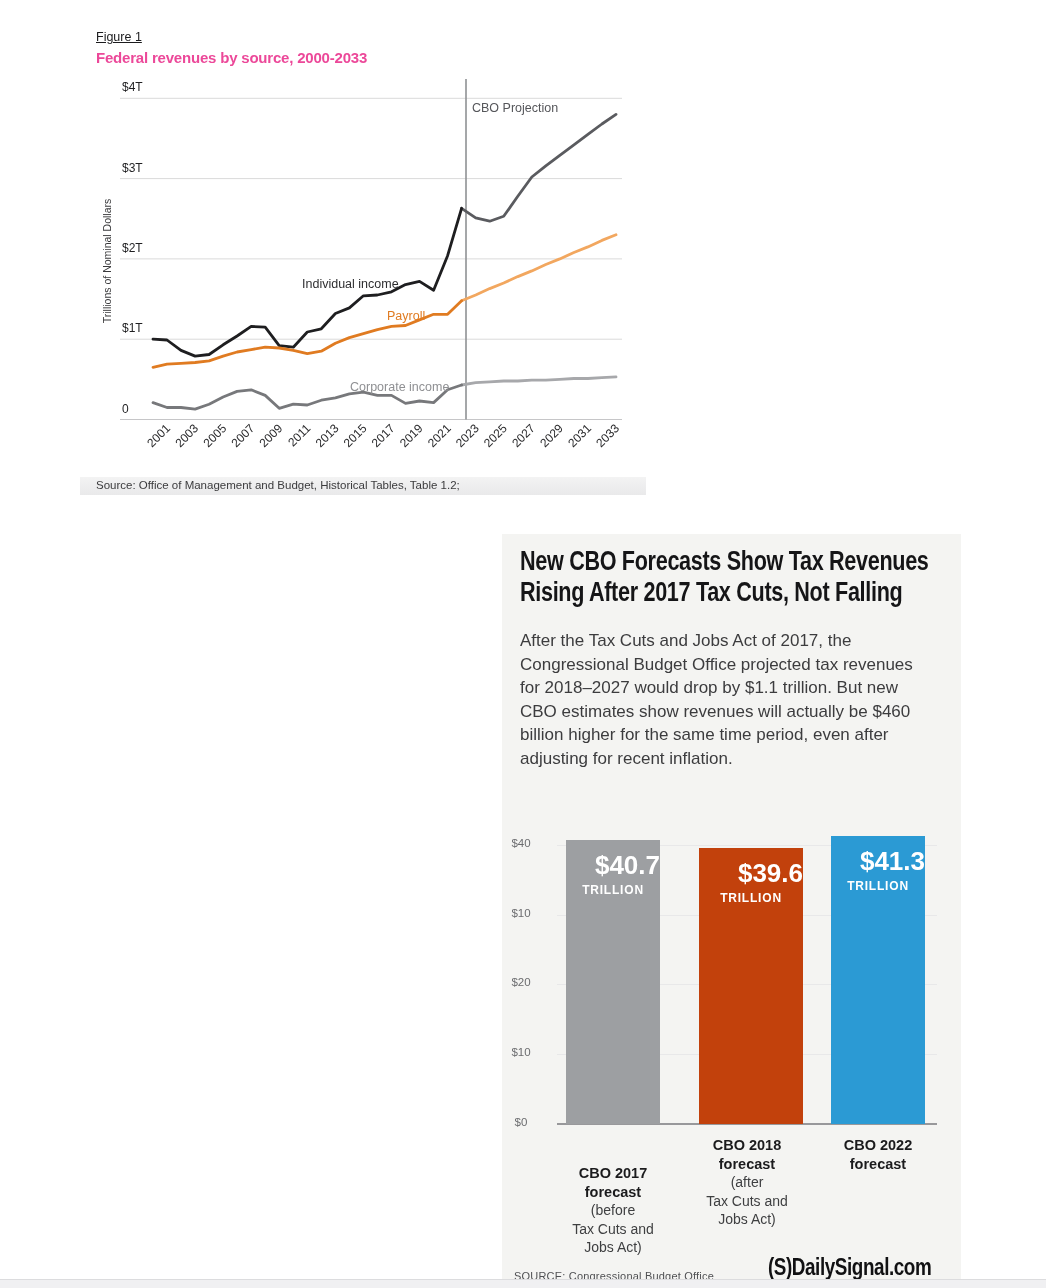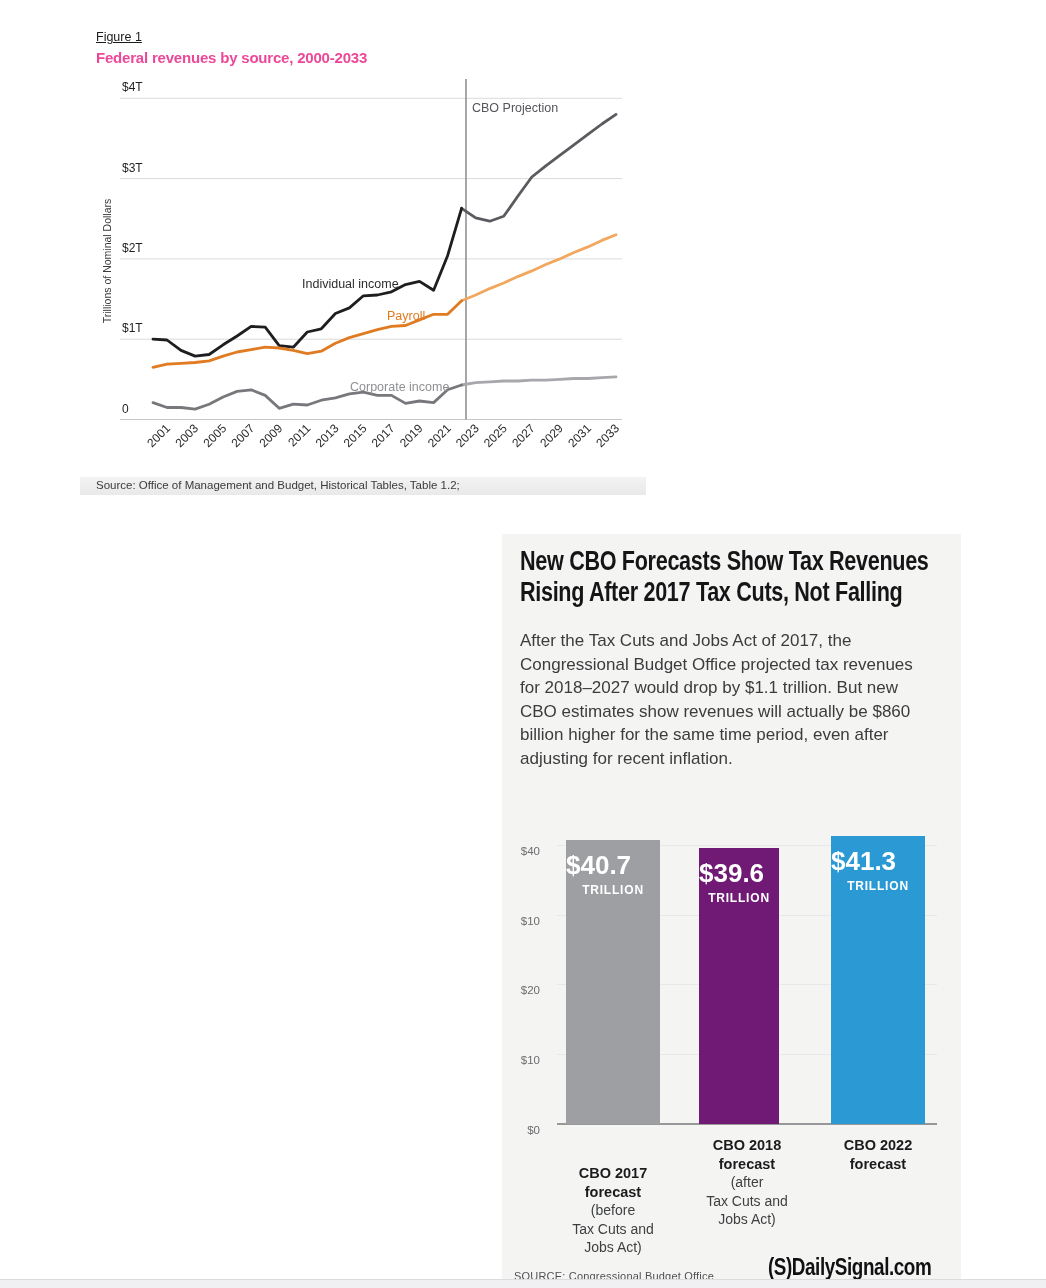--- a/index.html
+++ b/index.html
@@ -16,23 +16,23 @@
   .src-text{left:16px;top:449px;font-size:11.5px;color:#3b3b3d;}
 
   
   #card{left:502px;top:534px;width:459px;height:754px;background:#f4f4f2;}
   .card-title{left:18px;top:12px;width:560px;transform:scaleX(0.8);transform-origin:0 0;
     font-size:27px;line-height:31px;font-weight:bold;color:#151517;letter-spacing:-0.4px;}
   .card-body{left:18px;top:95px;width:412px;font-size:17px;line-height:23.5px;color:#3c3c3e;}
   .kicker{left:18px;top:266px;font-size:11.5px;line-height:15px;color:#55565a;letter-spacing:0.4px;}
   .bar-grid{background:#e8e8e9;height:1px;}
   .bar-axis{background:#98989b;height:2px;}
-  .bar-ylab{font-size:11.5px;color:#6b6c6f;width:38px;text-align:right;margin-top:8px;}
+  .bar-ylab{font-size:11.5px;color:#6b6c6f;width:38px;text-align:center;}
   .bar{}
-  .bar-value{font-size:26px;font-weight:bold;color:#ffffff;text-align:left;margin-top:10px;}
+  .bar-value{font-size:26px;font-weight:bold;color:#ffffff;text-align:right;margin-top:10px;}
   .bar-unit{font-size:12px;font-weight:bold;color:#ffffff;text-align:center;
     letter-spacing:0.8px;margin-top:2px;}
   .bar-caption{width:124px;text-align:center;line-height:18.5px;}
   .cap-bold{font-size:14.5px;font-weight:bold;color:#1b1b1d;}
   .cap-rest{font-size:14px;color:#3e3f41;}
   .card-source{left:12px;top:736px;font-size:11px;letter-spacing:0.2px;color:#4f5053;}
   .logo{right:30px;top:720px;font-size:23px;font-weight:bold;color:#111113;
     white-space:nowrap;transform:scaleX(0.82);transform-origin:100% 0;letter-spacing:-0.5px;}
 
   
@@ -88,21 +88,21 @@
     </svg>
   <div class="abs src-strip"></div>
   <div class="abs src-text">Source: Office of Management and Budget, Historical Tables, Table 1.2;</div>
 </div>
 
 <div id="card" class="abs">
   <div class="abs card-title">
     <div>New CBO Forecasts Show Tax Revenues</div>
     <div>Rising After 2017 Tax Cuts, Not Falling</div>
   </div>
-  <div class="abs card-body">After the Tax Cuts and Jobs Act of 2017, the Congressional Budget Office projected tax revenues for 2018–2027 would drop by $1.1 trillion. But new CBO estimates show revenues will actually be $860 billion higher for the same time period, even after adjusting for recent inflation.</div>
+  <div class="abs card-body">After the Tax Cuts and Jobs Act of 2017, the Congressional Budget Office projected tax revenues for 2018–2027 would drop by $1.1 trillion. But new CBO estimates show revenues will actually be $460 billion higher for the same time period, even after adjusting for recent inflation.</div>
   <div id="bar-plot" class="abs" style="left:0;top:0;width:459px;height:754px;">
       <div class="bar-grid" style="position: absolute; left: 55px; top: 311px; width: 380px;"></div>
       <div class="bar-ylab" style="position: absolute; left: 0px; top: 303px;">$40</div>
       <div class="bar-grid" style="position: absolute; left: 55px; top: 381px; width: 380px;"></div>
       <div class="bar-ylab" style="position: absolute; left: 0px; top: 373px;">$10</div>
       <div class="bar-grid" style="position: absolute; left: 55px; top: 450px; width: 380px;"></div>
       <div class="bar-ylab" style="position: absolute; left: 0px; top: 442px;">$20</div>
       <div class="bar-grid" style="position: absolute; left: 55px; top: 520px; width: 380px;"></div>
       <div class="bar-ylab" style="position: absolute; left: 0px; top: 512px;">$10</div>
       <div class="bar-axis" style="position: absolute; left: 55px; top: 589px; width: 380px;"></div>
@@ -111,21 +111,21 @@
         <div class="bar-value">$40.7</div>
         <div class="bar-unit">TRILLION</div>
       </div>
       <div class="bar-caption" style="position: absolute; left: 49px; top: 602px; margin-top: 28px;">
         <div class="cap-bold">CBO 2017</div>
         <div class="cap-bold">forecast</div>
         <div class="cap-rest">(before</div>
         <div class="cap-rest">Tax Cuts and</div>
         <div class="cap-rest">Jobs Act)</div>
       </div>
-      <div class="bar" style="position: absolute; left: 197px; top: 314px; width: 80px; height: 276px; background: #701a75;">
+      <div class="bar" style="position: absolute; left: 197px; top: 314px; width: 104px; height: 276px; background: #c2410c;">
         <div class="bar-value">$39.6</div>
         <div class="bar-unit">TRILLION</div>
       </div>
       <div class="bar-caption" style="position: absolute; left: 183px; top: 602px;">
         <div class="cap-bold">CBO 2018</div>
         <div class="cap-bold">forecast</div>
         <div class="cap-rest">(after</div>
         <div class="cap-rest">Tax Cuts and</div>
         <div class="cap-rest">Jobs Act)</div>
       </div>

